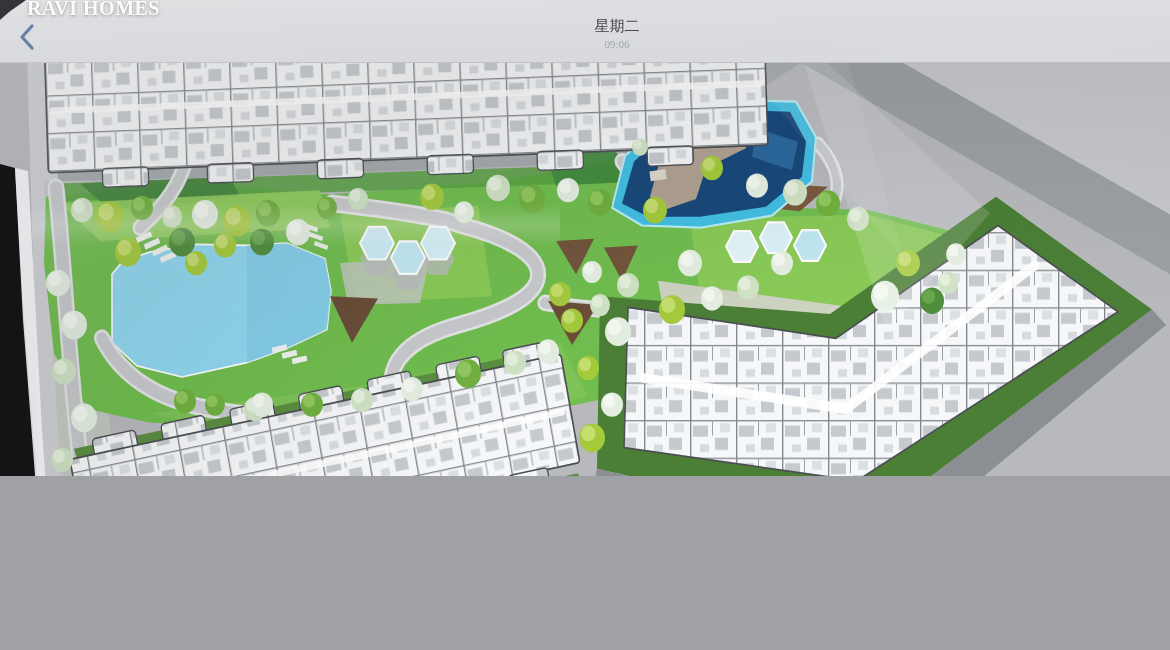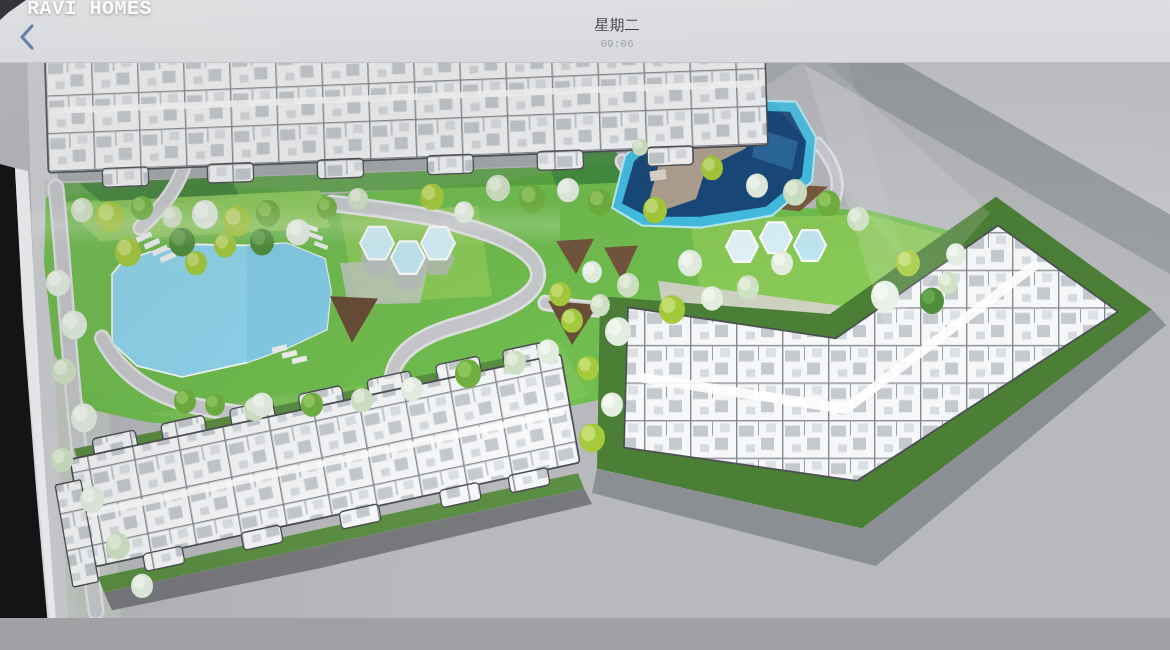--- a/index.html
+++ b/index.html
@@ -1,17 +1,17 @@
 <!DOCTYPE html>
 <html><head>
 <meta charset="utf-8">
 <style>
   html,body{margin:0;padding:0;background:#9fa1a5;}
-  #stage{position:relative;width:1170px;height:618px;overflow:hidden;
-         font-family:Liberation Mono, monospace;background:#0f172a;}
+  #stage{position:relative;width:1170px;height:476px;overflow:hidden;
+         font-family:Liberation Serif, serif;background:#0f172a;}
   
   #app-header{position:absolute;top:0;left:0;width:1170px;height:62px;
       background:linear-gradient(#f0f1f4,#e9ebee);border-bottom:1px solid #cfd1d5;z-index:30;}
   #back-btn{position:absolute;left:16px;top:22px;width:26px;height:30px;cursor:pointer;}
   #title-wrap{position:absolute;top:18px;left:50%;transform:translateX(calc(-50% + 32px));
       text-align:center;line-height:1.15;}
   #page-title{font-size:15px;color:#3f4145;font-weight:400;}
   #page-time{font-size:11px;color:#a9adb3;margin-top:3px;}
   
   #brand{position:absolute;top:-3px;left:27px;z-index:60;font-size:20px;font-weight:700;

